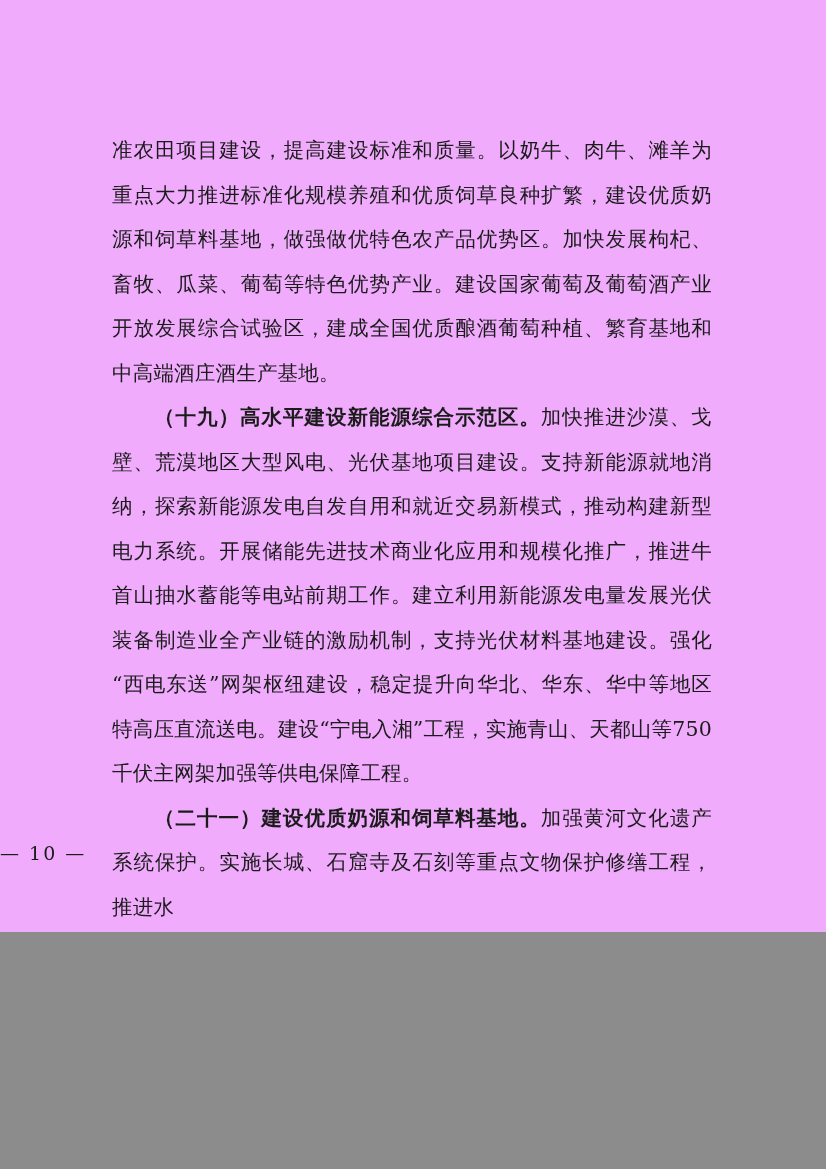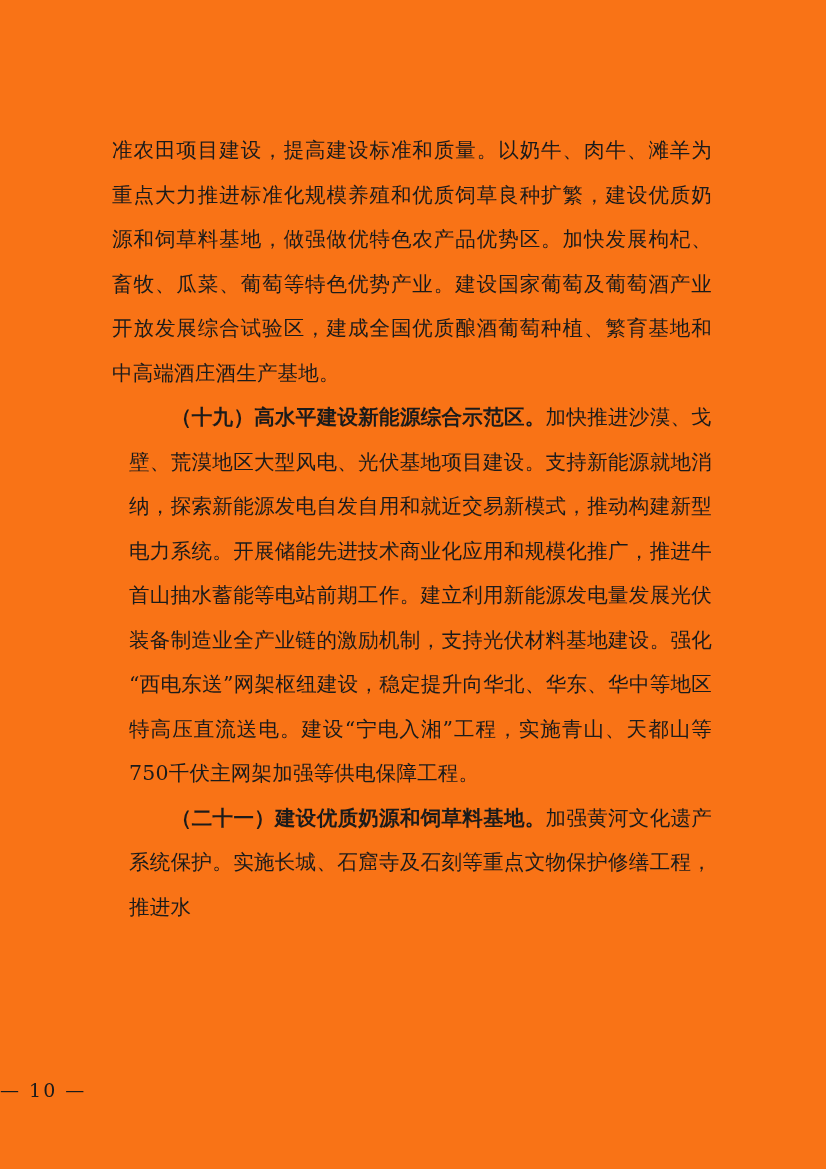--- a/index.html
+++ b/index.html
@@ -3,22 +3,22 @@
 <meta charset="utf-8">
 <style>
   html, body {
     margin: 0;
     padding: 0;
     background: #8c8c8c;
   }
   .page {
     position: relative;
     width: 826px;
-    height: 1169px;
-    background: #f97316;
+    height: 932px;
+    background: #f0abfc;
     margin: 0 auto;
     overflow: hidden;
     box-sizing: border-box;
     padding-left: 28px;
   }
   .content {
     position: absolute;
     left: 112px;
     top: 128px;
     width: 600px;
@@ -28,21 +28,20 @@
     font-size: 20.5px;
     line-height: 44.5px;
     color: #1b1b1b;
     text-align: justify;
     text-justify: inter-ideograph;
     margin: 0 0 0 0;
     letter-spacing: 0.2px;
   }
   .para + .para {
     margin-top: 0;
-    margin-left: 17px;
   }
   .indent {
     text-indent: 42px;
   }
   .pagenum {
     position: absolute;
     left: 0;
     right: 0;
     bottom: 68px;
     text-align: left;

